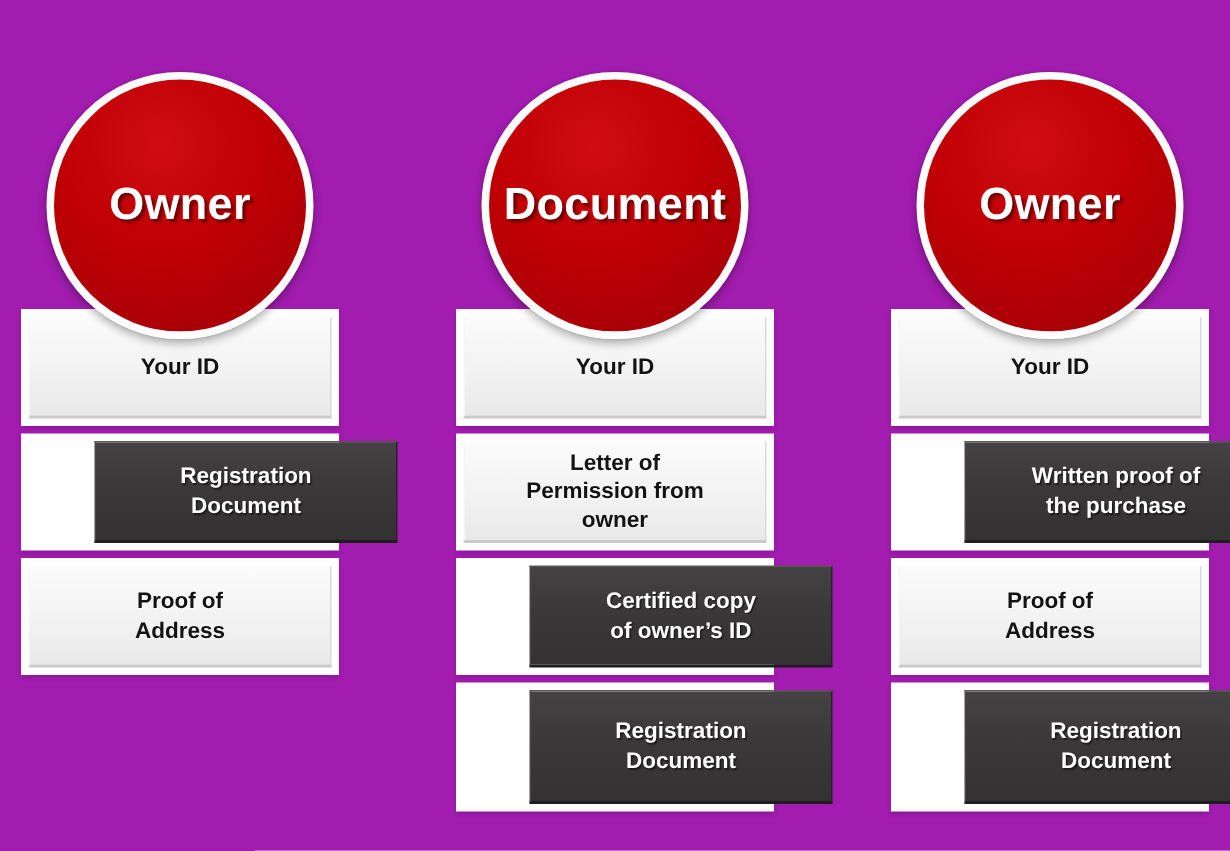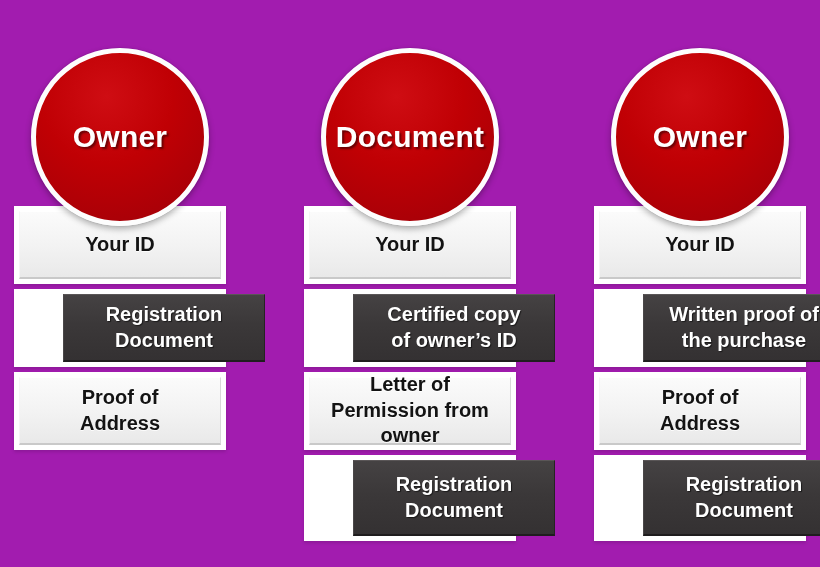--- a/index.html
+++ b/index.html
@@ -119,21 +119,21 @@
     border-bottom: 2px solid #1f1d1e;
     color: #ffffff;
     margin-left: 44px;
   }
   .box-frame.dark .box-label {
     color: #ffffff;
     text-shadow: 1px 1px 1px rgba(0,0,0,0.55);
   }
 
   .box-label {
-    font-size: 20px;
+    font-size: 15px;
     font-weight: bold;
     line-height: 1.28;
     white-space: pre-line;
   }
 
   
   .box-frame.h-first { height: 78px; }
   .box-frame.h-2     { height: 78px; }
   .box-frame.h-3     { height: 78px; }
   .box-frame.h-4     { height: 86px; }
@@ -175,31 +175,31 @@
       <div class="circle">
         <span class="circle-label">Document</span>
       </div>
     </div>
     <div class="boxes">
       <div class="box-frame light h-first">
         <div class="box-inner">
           <span class="box-label">Your ID</span>
         </div>
       </div>
-      <div class="box-frame dark h-2">
-        <div class="box-inner">
-          <span class="box-label">Certified copy
-of owner’s ID</span>
-        </div>
-      </div>
       <div class="box-frame light h-3">
         <div class="box-inner">
           <span class="box-label">Letter of
 Permission from
 owner</span>
+        </div>
+      </div>
+      <div class="box-frame dark h-2">
+        <div class="box-inner">
+          <span class="box-label">Certified copy
+of owner’s ID</span>
         </div>
       </div>
       <div class="box-frame dark h-4">
         <div class="box-inner">
           <span class="box-label">Registration
 Document</span>
         </div>
       </div>
     </div>
   </div>

